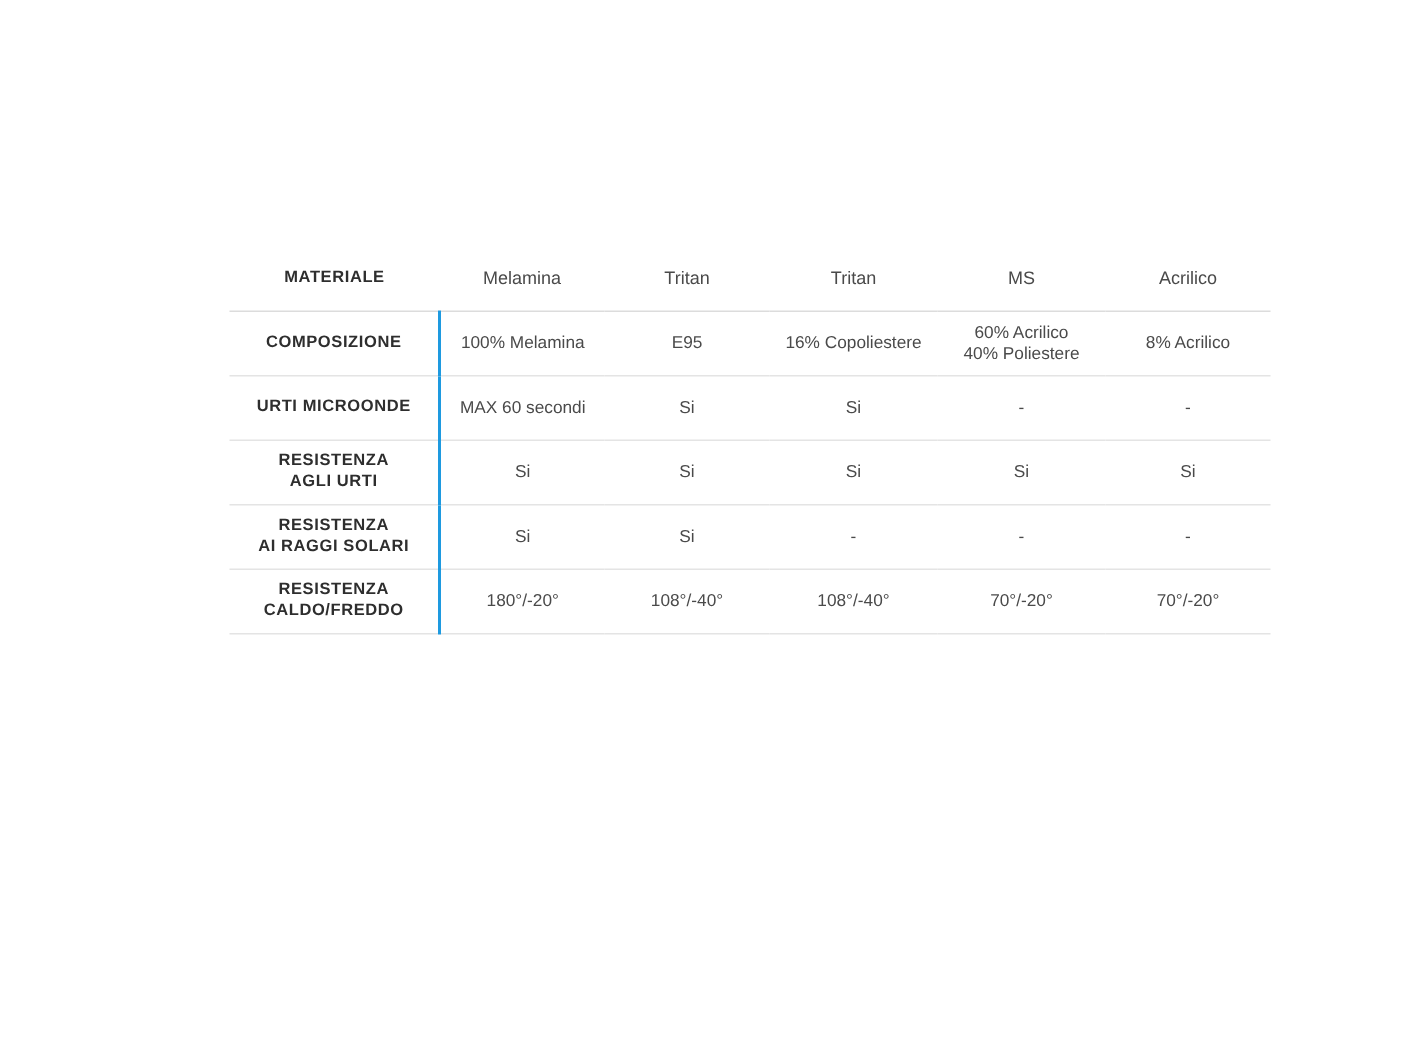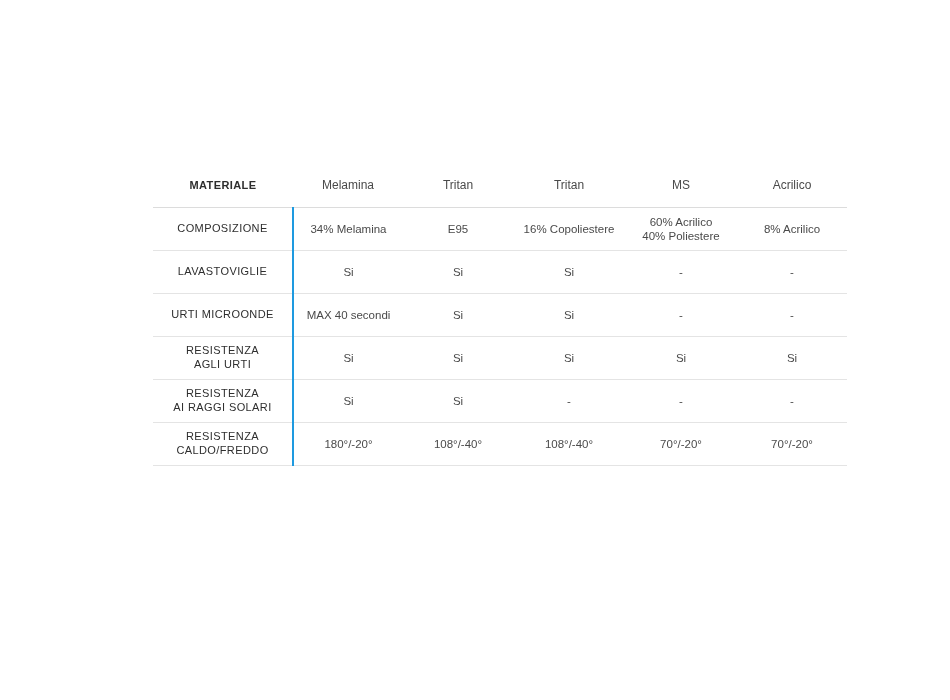--- a/index.html
+++ b/index.html
@@ -64,21 +64,21 @@
 
   
   tr.data-row td {
     height: 42px;
     border-bottom: 1px solid #e4e4e4;
     font-size: 11.5px;
     color: #4a4a4a;
   }
   tr.data-row td.rowlabel {
     font-size: 11px;
-    font-weight: normal;
+    font-weight: bold;
     letter-spacing: 0.4px;
     color: #2e2e2e;
     line-height: 1.25;
     border-right: 2px solid #1e9ae0;
   }
   tr.header-row td.rowlabel {
     border-right: none;
   }
   tr.data-row:last-child td {
     border-bottom: 1px solid #e4e4e4;
@@ -106,39 +106,31 @@
           <td class="rowlabel hdr-label">MATERIALE</td>
           <td class="hdr-col">Melamina</td>
           <td class="hdr-col">Tritan</td>
           <td class="hdr-col">Tritan</td>
           <td class="hdr-col">MS</td>
           <td class="hdr-col">Acrilico</td>
         </tr>
 
         <tr class="data-row">
           <td class="rowlabel cell-multi" style="border-right: 2px solid rgb(30, 154, 224);">COMPOSIZIONE</td>
-          <td class="cell-multi">34% Melamina</td>
+          <td class="cell-multi">100% Melamina</td>
           <td class="cell-multi">E95</td>
           <td class="cell-multi">16% Copoliestere</td>
           <td class="cell-multi">60% Acrilico<br>40% Poliestere</td>
           <td class="cell-multi">8% Acrilico</td>
         </tr>
 
-        <tr class="data-row">
-          <td class="rowlabel cell-multi" style="border-right: 2px solid rgb(30, 154, 224);">LAVASTOVIGLIE</td>
-          <td class="cell-multi">Si</td>
-          <td class="cell-multi">Si</td>
-          <td class="cell-multi">Si</td>
-          <td class="cell-multi">-</td>
-          <td class="cell-multi">-</td>
-        </tr>
 
         <tr class="data-row">
           <td class="rowlabel cell-multi" style="border-right: 2px solid rgb(30, 154, 224);">URTI MICROONDE</td>
-          <td class="cell-multi">MAX 40 secondi</td>
+          <td class="cell-multi">MAX 60 secondi</td>
           <td class="cell-multi">Si</td>
           <td class="cell-multi">Si</td>
           <td class="cell-multi">-</td>
           <td class="cell-multi">-</td>
         </tr>
 
 
         <tr class="data-row">
           <td class="rowlabel cell-multi" style="border-right: 2px solid rgb(30, 154, 224);">RESISTENZA<br>AGLI URTI</td>
           <td class="cell-multi">Si</td>

